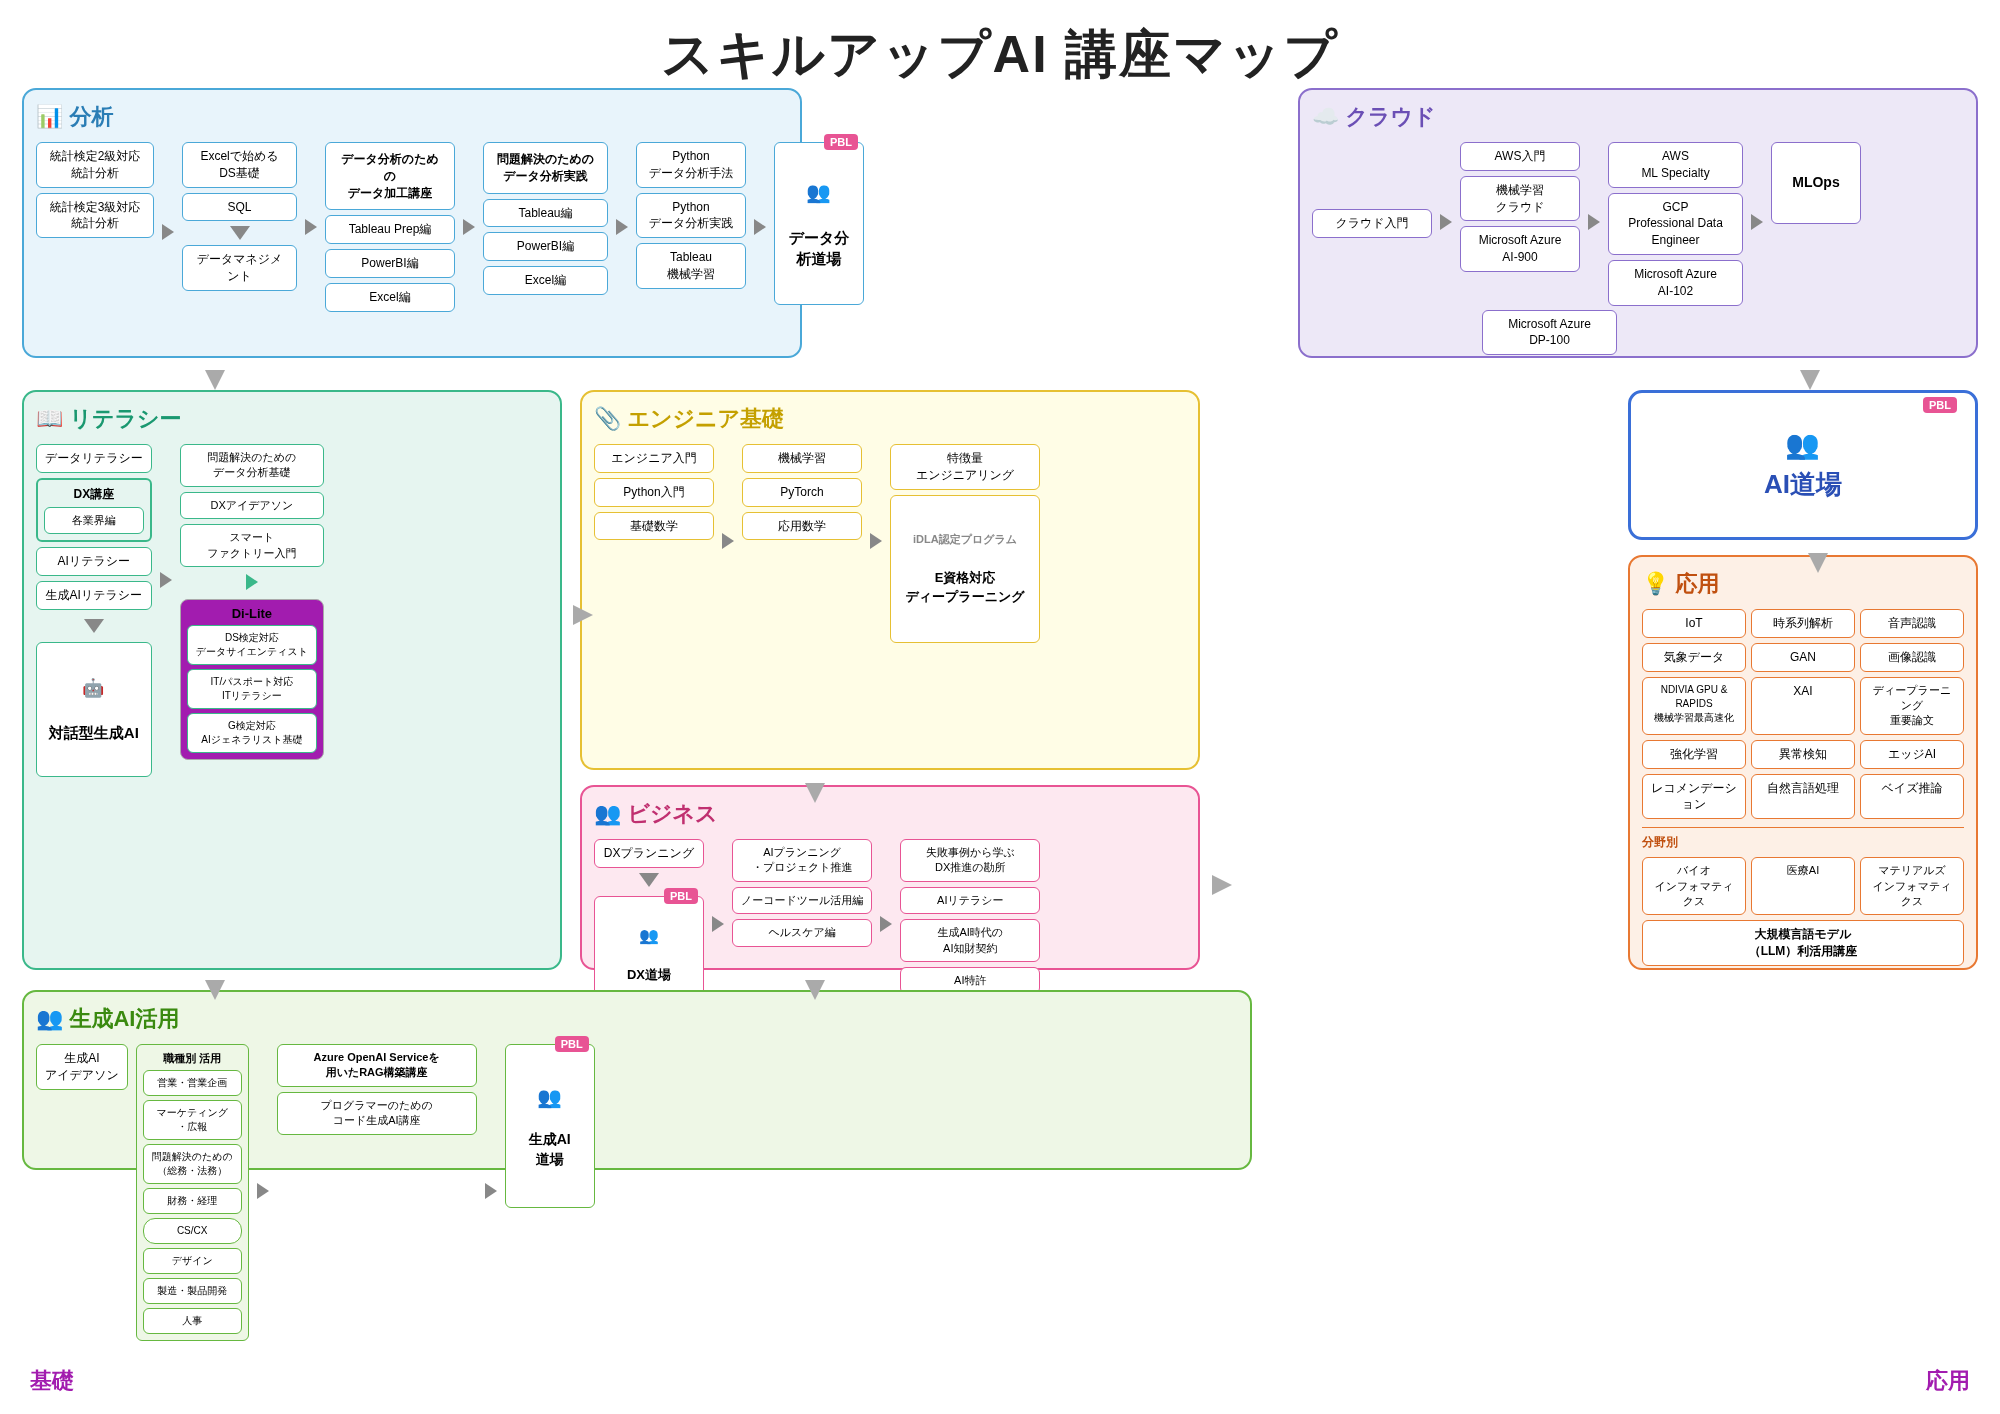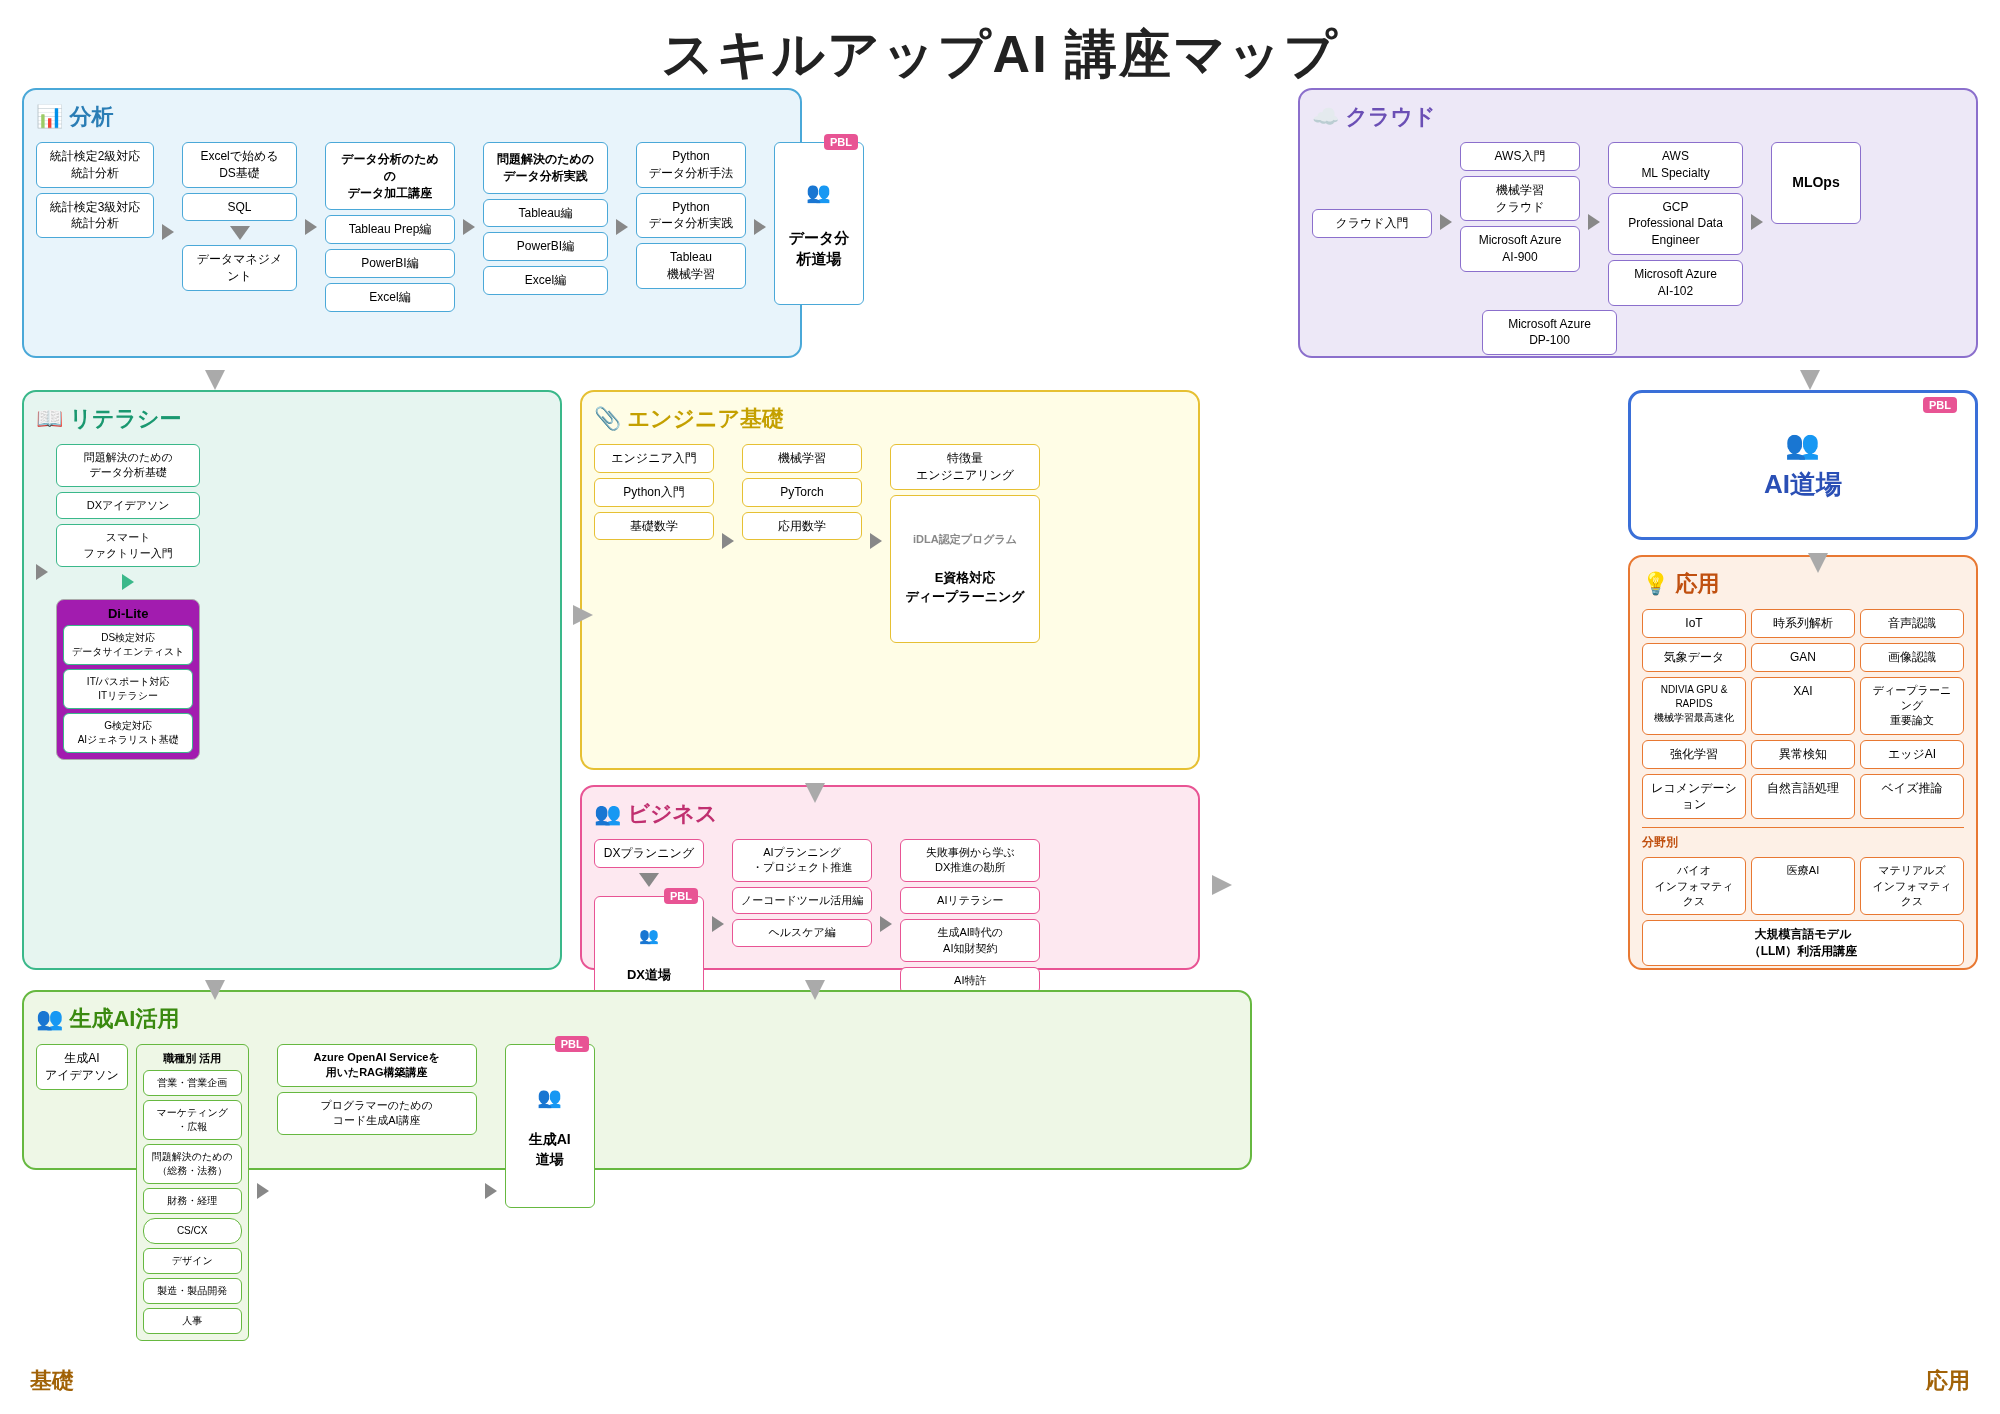--- a/index.html
+++ b/index.html
@@ -145,21 +145,21 @@
     
     .footer-labels {
       position: absolute;
       bottom: 18px;
       left: 30px;
       right: 30px;
       display: flex;
       justify-content: space-between;
       font-size: 22px;
       font-weight: 700;
-      color: #a16207;
+      color: #a21caf;
     }
 
     
     .pbl-badge {
       background: #e85494;
       color: #fff;
       font-size: 11px;
       font-weight: 800;
       padding: 2px 6px;
       border-radius: 4px;
@@ -342,20 +342,35 @@
     </div>
   </div>
 
   <div class="section sec-literacy">
     <div class="sec-header section-title-literacy">
       <span class="icon">📖</span>
       <span>リテラシー</span>
     </div>
     <div style="display:flex;gap:8px;margin-top:6px;">
 
+      <div class="flex-col" style="min-width:110px;">
+        <div class="card card-teal" style="font-size:12px;">データリテラシー</div>
+        <div style="background:#e6f5f0;border:2px solid #3ab88a;border-radius:6px;padding:6px;min-width:105px;">
+          <div style="font-size:12px;font-weight:700;text-align:center;">DX講座</div>
+          <div class="card card-teal" style="font-size:11px;margin-top:4px;">各業界編</div>
+        </div>
+        <div class="card card-teal" style="font-size:12px;">AIリテラシー</div>
+        <div class="card card-teal" style="font-size:12px;">生成AIリテラシー</div>
+        <div style="text-align:center;margin-top:4px;"><div class="arrow-down"></div></div>
+
+        <div class="card card-teal" style="font-size:15px;font-weight:800;padding:12px 6px;text-align:center;">
+          <div style="font-size:18px;">🤖</div>
+          <div>対話型生成AI</div>
+        </div>
+      </div>
 
       <div style="display:flex;align-items:center;align-self:center;margin-top:-60px;">
         <div class="arrow-right"></div>
       </div>
 
       <div class="flex-col" style="min-width:110px;">
         <div class="card card-teal" style="font-size:11px;">問題解決のための
 データ分析基礎</div>
         <div class="card card-teal" style="font-size:11px;">DXアイデアソン</div>
         <div class="card card-teal" style="font-size:11px;">スマート

